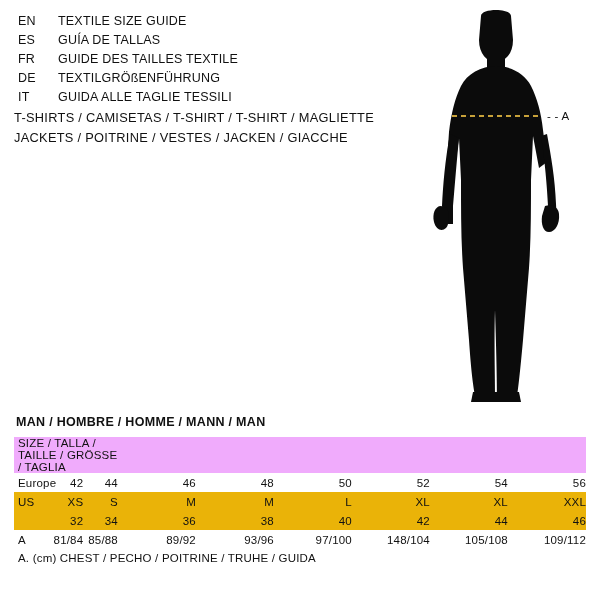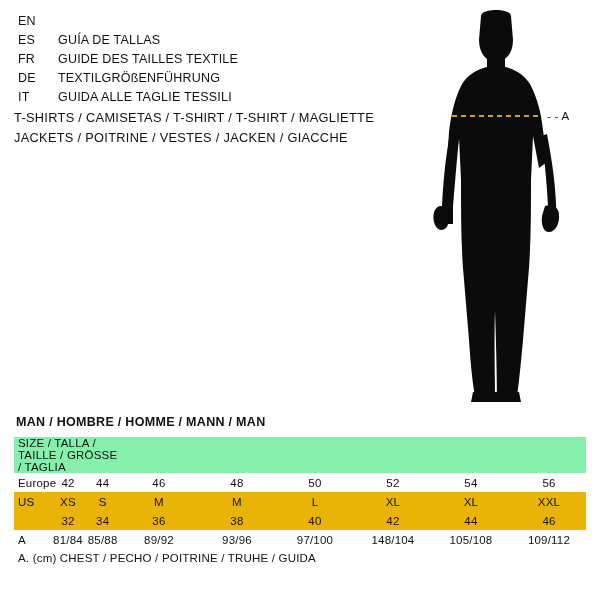--- a/index.html
+++ b/index.html
@@ -104,56 +104,57 @@
   }
   table.sizes td {
     font-size: 11.5px;
     color: #111;
     height: 19px;
     padding: 0 0 0 4px;
     vertical-align: middle;
     letter-spacing: 0.2px;
   }
   tr.header-row td {
-    background: #86efac;
+    background: #f0abfc;
     font-size: 11.5px;
     letter-spacing: 0.2px;
   }
   tr.shade td {
     background: #eab308;
   }
   tr.plain td {
     background: #ffffff;
   }
   td.col-label {
     width: 92px;
     padding-left: 4px;
   }
   td.col-val {
     width: 68px;
-    text-align: center;
+    text-align: right;
     padding-left: 6px;
   }
   .footnote {
     position: absolute;
     left: 18px;
     top: 552px;
     font-size: 11.5px;
     letter-spacing: 0.2px;
     color: #111;
   }
 </style>
 </head>
 <body>
 
 <div class="page">
 
   <div class="legend">
     <div class="legend-row">
       <span class="legend-code">EN</span>
+      <span class="legend-text">TEXTILE SIZE GUIDE</span>
     </div>
     <div class="legend-row">
       <span class="legend-code">ES</span>
       <span class="legend-text">GUÍA DE TALLAS</span>
     </div>
     <div class="legend-row">
       <span class="legend-code">FR</span>
       <span class="legend-text">GUIDE DES TAILLES TEXTILE</span>
     </div>
     <div class="legend-row">

